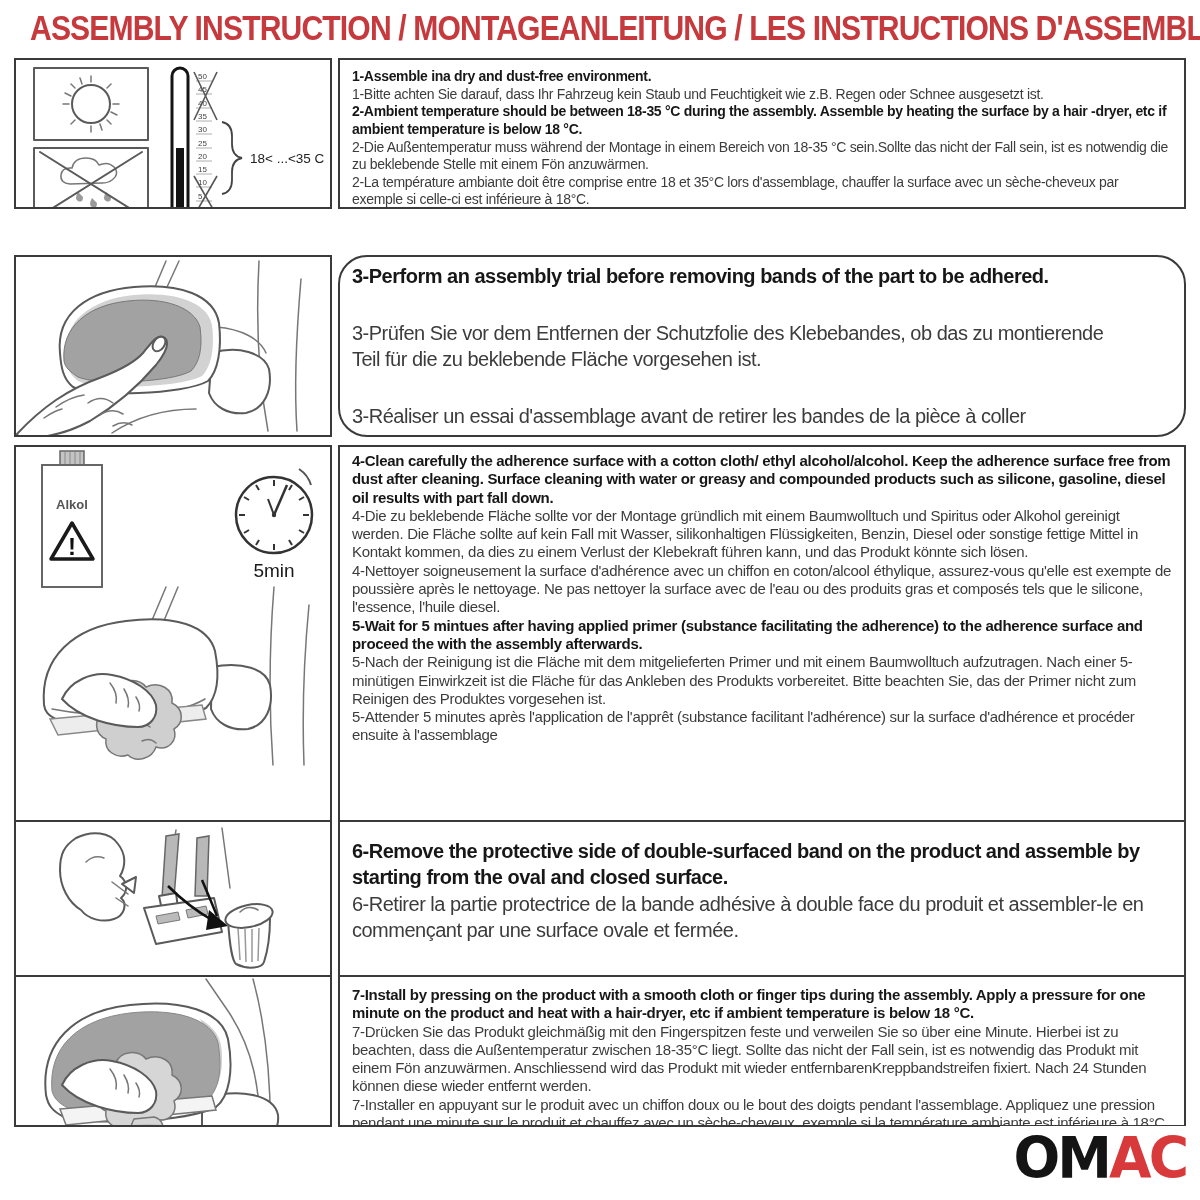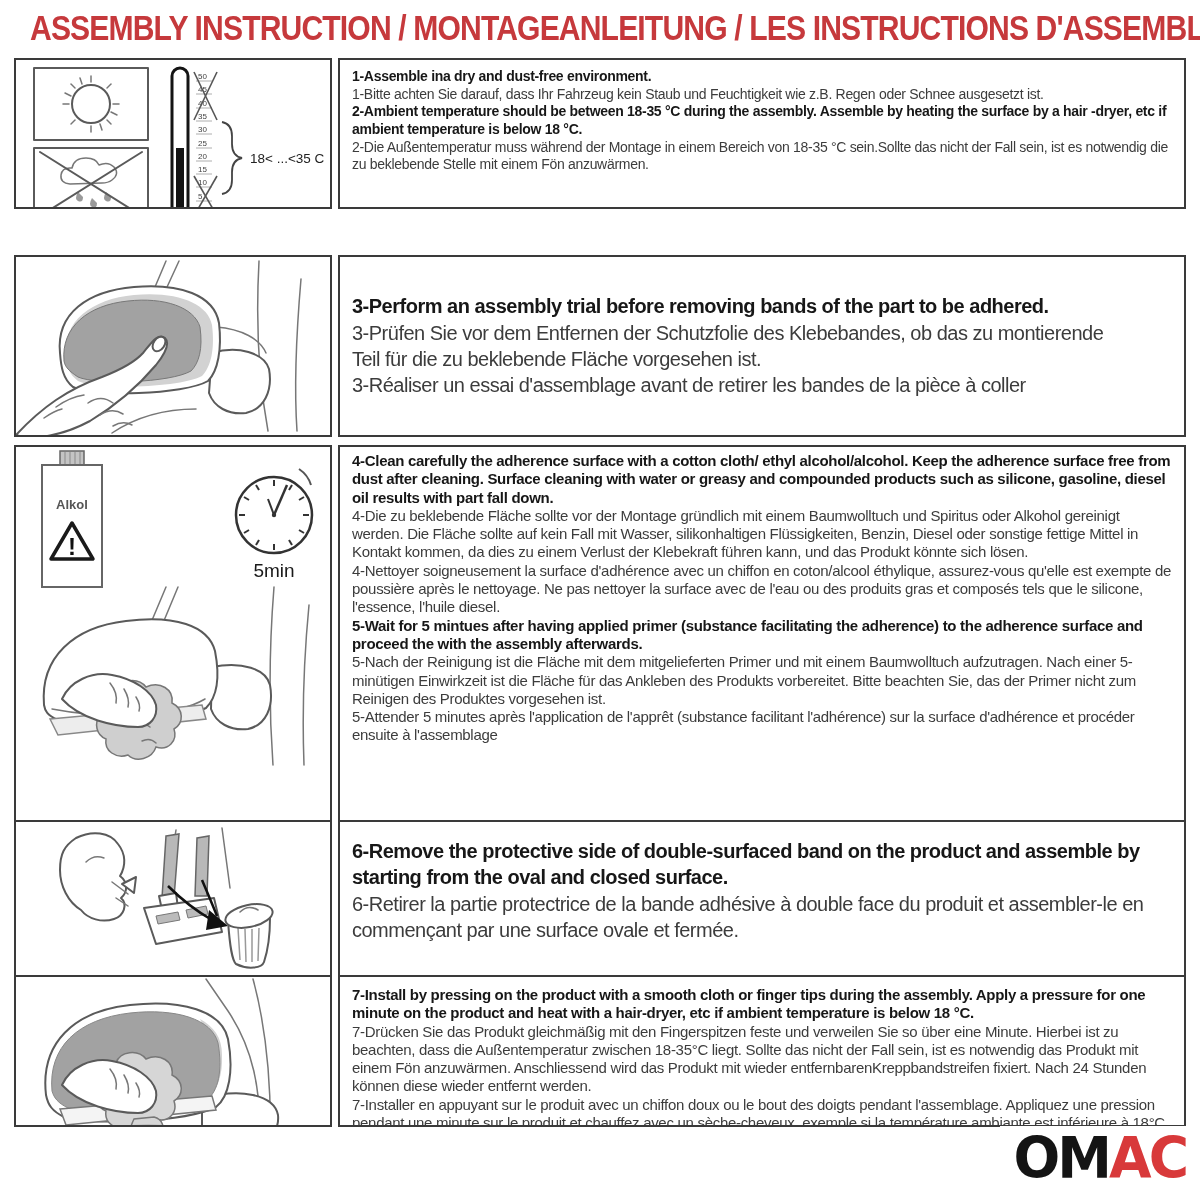--- a/index.html
+++ b/index.html
@@ -20,21 +20,21 @@
 
   .row1{top:58px;}  .row1 .illus,.row1 .textbox{height:151px;}
   .row2{top:255px;} .row2 .illus,.row2 .textbox{height:182px;}
   .row3{top:445px;} .row3 .illus,.row3 .textbox{height:408px;}
   .row4{top:820px;} .row4 .illus,.row4 .textbox{height:184px;}
   .row5{top:975px;} .row5 .illus,.row5 .textbox{height:152px;}
 
   .t-sm{font-size:14px;line-height:1.26;padding-top:8px;}
   .t-md{font-size:15px;line-height:1.24;padding-top:5px;}
   .t-lg{font-size:20px;line-height:1.32;letter-spacing:-0.5px;}
-  .row2 .textbox{display:flex;flex-direction:column;justify-content:center;}
+  .row2 .textbox{display:flex;flex-direction:column;justify-content:space-between;border-radius:29px;}
   .row2 .textbox p{max-width:780px;}
   .row4 .textbox{padding-top:16px;}
   .row4 .textbox p{max-width:812px;}
   .mt16{margin-top:16px;}
   .mt12{margin-top:11px;}
 
   .logo{position:absolute;right:12px;top:1126px;background:#fff;padding:4px 2px 0 14px;
     font-family:"DejaVu Sans",sans-serif;font-weight:bold;font-size:55px;letter-spacing:-3px;
     line-height:1;transform:scaleY(1.04);transform-origin:right top;white-space:nowrap;}
   .logo-black{color:#141414;}
@@ -121,20 +121,21 @@
           <path d="M206,62 q10,2 10,14 v8 q0,12 10,14 q-10,2 -10,14 v8 q0,12 -10,14" fill="none" stroke="#444" stroke-width="1.8"></path>
           <text x="234" y="103" font-size="13.5" fill="#222">18&lt; ...&lt;35 C</text>
         </g>
       </svg>
     </div>
     <div class="textbox t-sm">
       <p class="b">1-Assemble ina dry and dust-free environment.</p>
       <p>1-Bitte achten Sie darauf, dass Ihr Fahrzeug kein Staub und Feuchtigkeit wie z.B. Regen oder Schnee ausgesetzt ist.</p>
       <p class="b mt16">2-Ambient temperature should be between 18-35 °C  during the assembly. Assemble by heating the surface by a hair -dryer, etc if ambient temperature is below 18 °C.</p>
       <p>2-Die Außentemperatur muss während der Montage in einem Bereich von 18-35 °C  sein.Sollte das nicht der Fall sein, ist es notwendig die zu beklebende Stelle mit einem Fön anzuwärmen.</p>
+      <p>2-La température ambiante doit être comprise entre 18 et 35°C lors d'assemblage, chauffer la surface avec un sèche-cheveux par exemple si celle-ci est inférieure à 18°C.</p>
     </div>
   </div>
 
   <div class="row row2">
     <div class="illus">
       <svg viewBox="0 0 314 178" width="314" height="178">
         <g>
           <path class="ln1" d="M150,4 L128,56"></path>
             <path class="ln1" d="M163,4 L140,54"></path>
           <path class="ln1" d="M243,4 C240,60 242,120 252,174"></path>

